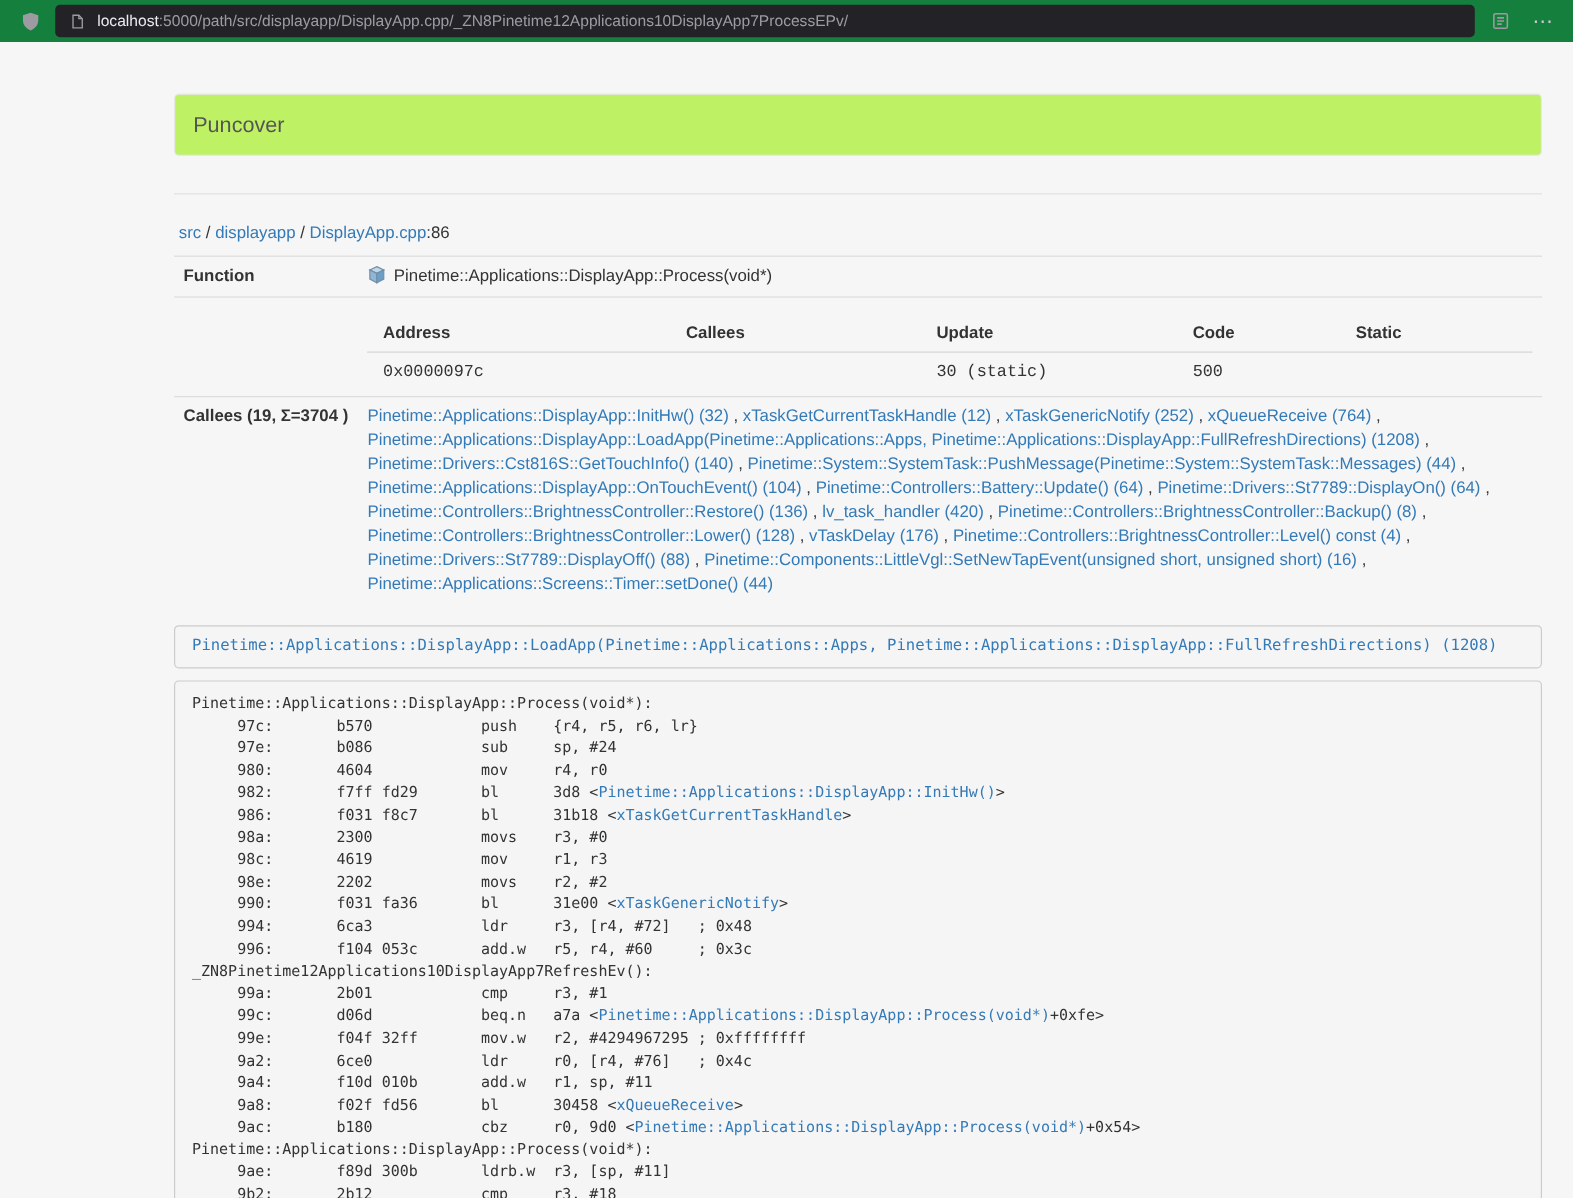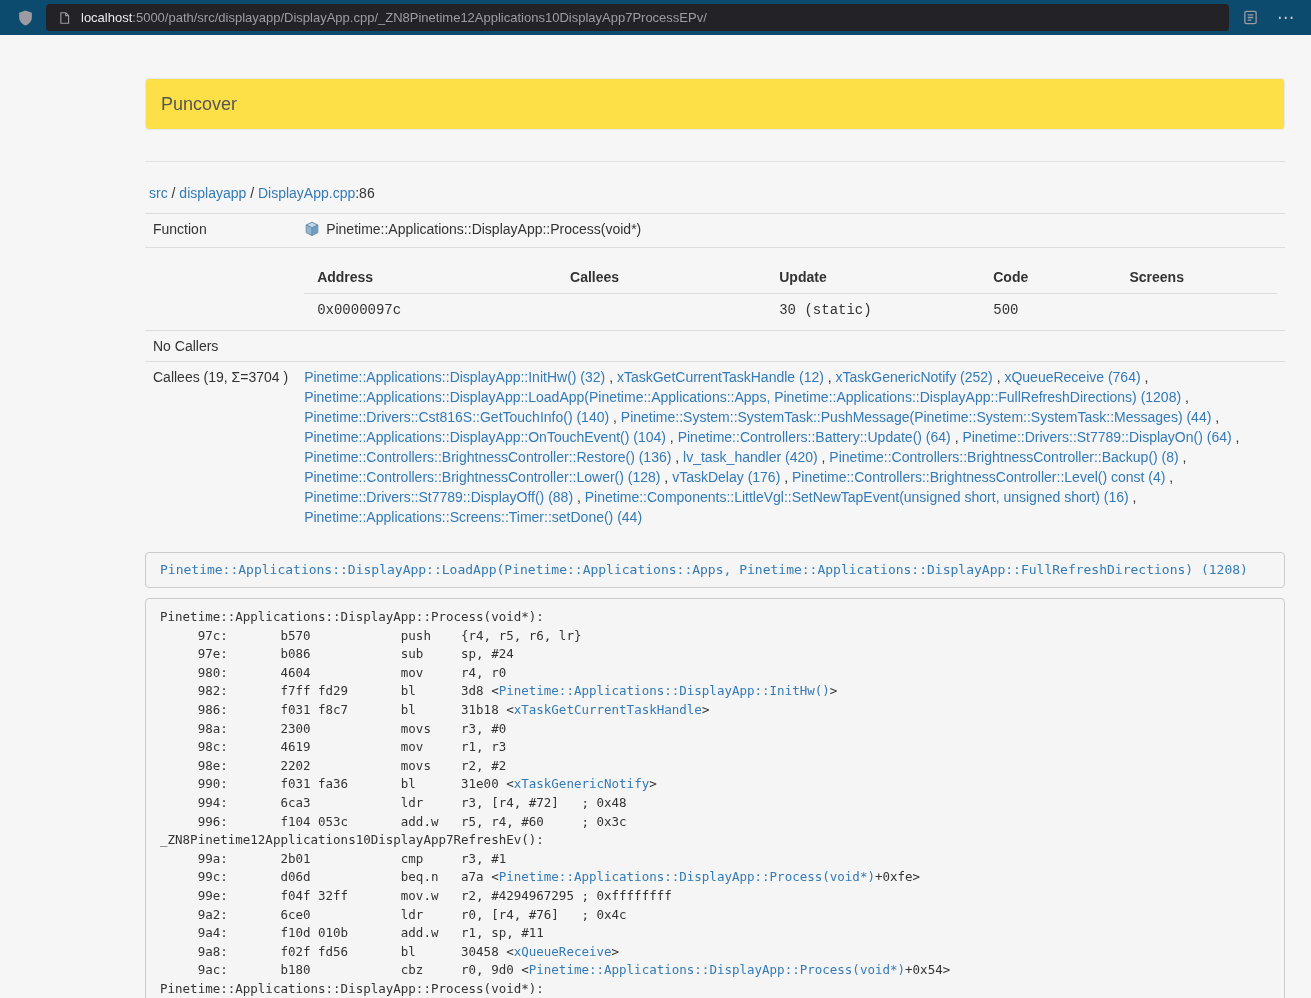--- a/index.html
+++ b/index.html
@@ -9,21 +9,21 @@
     font-family: "Liberation Sans", "DejaVu Sans", sans-serif;
     font-size: 14px;
     color: #333;
     overflow-x: hidden;
   }
   a { color: #337ab7; text-decoration: none; }
 
   
   .browser-bar {
     height: 35px;
-    background: #0c4a6e;
+    background: #15803d;
     display: flex;
     align-items: center;
     padding: 0 12px;
   }
   .bar-icon { display: inline-flex; align-items: center; justify-content: center;
               width: 26px; height: 26px; flex: 0 0 auto; }
   .url-field {
     flex: 1 1 auto;
     height: 27px;
     margin: 0 8px;
@@ -39,21 +39,21 @@
   .url-path { color: #9c9ca3; }
   .menu-glyph { color: #c9c9ce; font-size: 17px; letter-spacing: 1px; line-height: 1;
                 padding: 0 4px; margin-left: 10px; }
 
   
   .container { width: 1140px; margin-left: 145px; }
 
   .navbar {
     margin-top: 43px;
     height: 52px;
-    background: #fde047;
+    background: #bef264;
     border: 1px solid #e7e7e7;
     border-radius: 4px;
   }
   .navbar-brand {
     display: inline-block;
     padding: 15px;
     font-size: 18px;
     line-height: 20px;
     color: #555;
   }
@@ -66,21 +66,21 @@
   
   table.symbol { width: 100%; border-collapse: collapse; }
   table.symbol > tbody > tr > th,
   table.symbol > tbody > tr > td {
     border-top: 1px solid #ddd;
     padding: 5px 8px;
     text-align: left;
     vertical-align: top;
     line-height: 20px;
   }
-  th.row-label { width: 146px; font-weight: normal; padding-left: 20px; white-space: nowrap; margin-left: 48px; }
+  th.row-label { width: 146px; font-weight: bold; padding-left: 20px; white-space: nowrap; margin-left: 48px; }
   .fn-icon { display: inline-block; vertical-align: -3px; margin-right: 6px; }
 
   table.inner { width: 100%; border-collapse: collapse; margin-top: 12px; }
   table.inner th {
     text-align: left; font-weight: bold;
     padding: 2px 0 6px 13px;
     border-bottom: 1px solid #ddd;
     line-height: 20px;
   }
   table.inner td { padding: 6px 0 5px 13px; line-height: 20px; font-family: Liberation Mono, monospace; }
@@ -176,38 +176,34 @@
                 <col style="width:22%">
                 <col style="width:14%">
                 <col style="width:16.5%">
             </colgroup>
             <thead>
                 <tr>
                   <th>Address</th>
                   <th>Callees</th>
                   <th>Update</th>
                   <th>Code</th>
-                  <th>Screens</th>
+                  <th>Static</th>
                 </tr>
               </thead>
             <tbody>
                 <tr>
                   <td>0x0000097c</td>
                   <td></td>
                   <td>30 (static)</td>
                   <td>500</td>
                   <td></td>
                 </tr>
               </tbody>
           </table>
         </td>
-      </tr>
-      <tr>
-        <th class="row-label">No Callers</th>
-        <td></td>
       </tr>
       <tr>
         <th class="row-label">Callees (19, Σ=3704 )</th>
         <td class="callees"><a href="#">Pinetime::Applications::DisplayApp::InitHw() (32)</a><span class="callee-sep"> , </span><a href="#">xTaskGetCurrentTaskHandle (12)</a><span class="callee-sep"> , </span><a href="#">xTaskGenericNotify (252)</a><span class="callee-sep"> , </span><a href="#">xQueueReceive (764)</a><span class="callee-sep"> , </span><a href="#">Pinetime::Applications::DisplayApp::LoadApp(Pinetime::Applications::Apps, Pinetime::Applications::DisplayApp::FullRefreshDirections) (1208)</a><span class="callee-sep"> , </span><a href="#">Pinetime::Drivers::Cst816S::GetTouchInfo() (140)</a><span class="callee-sep"> , </span><a href="#">Pinetime::System::SystemTask::PushMessage(Pinetime::System::SystemTask::Messages) (44)</a><span class="callee-sep"> , </span><a href="#">Pinetime::Applications::DisplayApp::OnTouchEvent() (104)</a><span class="callee-sep"> , </span><a href="#">Pinetime::Controllers::Battery::Update() (64)</a><span class="callee-sep"> , </span><a href="#">Pinetime::Drivers::St7789::DisplayOn() (64)</a><span class="callee-sep"> , </span><a href="#">Pinetime::Controllers::BrightnessController::Restore() (136)</a><span class="callee-sep"> , </span><a href="#">lv_task_handler (420)</a><span class="callee-sep"> , </span><a href="#">Pinetime::Controllers::BrightnessController::Backup() (8)</a><span class="callee-sep"> , </span><a href="#">Pinetime::Controllers::BrightnessController::Lower() (128)</a><span class="callee-sep"> , </span><a href="#">vTaskDelay (176)</a><span class="callee-sep"> , </span><a href="#">Pinetime::Controllers::BrightnessController::Level() const (4)</a><span class="callee-sep"> , </span><a href="#">Pinetime::Drivers::St7789::DisplayOff() (88)</a><span class="callee-sep"> , </span><a href="#">Pinetime::Components::LittleVgl::SetNewTapEvent(unsigned short, unsigned short) (16)</a><span class="callee-sep"> , </span><a href="#">Pinetime::Applications::Screens::Timer::setDone() (44)</a></td>
       </tr>
     </tbody>
   </table>
 
   <div class="snippet-head"><a href="#">Pinetime::Applications::DisplayApp::LoadApp(Pinetime::Applications::Apps, Pinetime::Applications::DisplayApp::FullRefreshDirections) (1208)</a></div>
 

